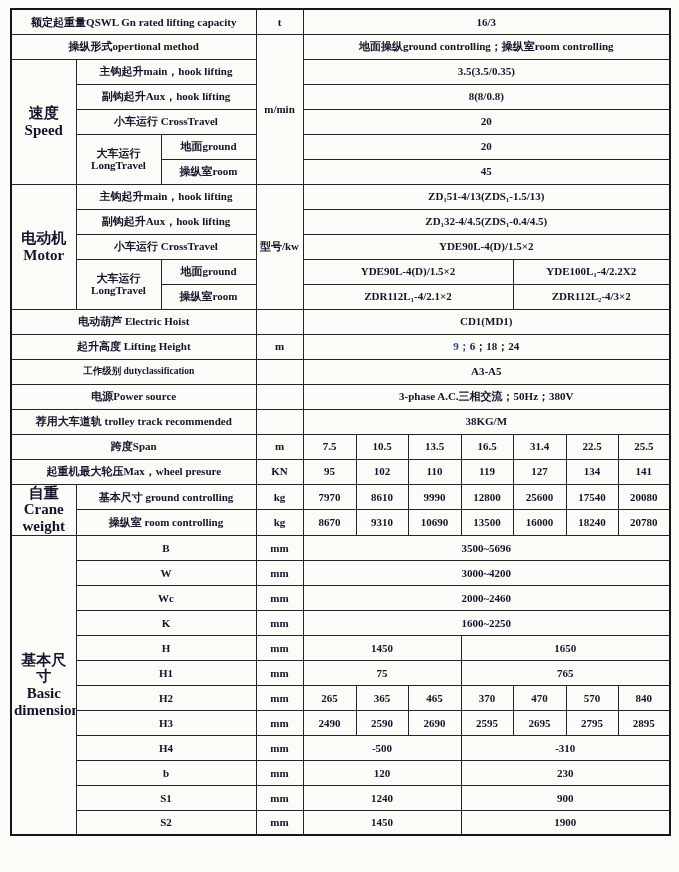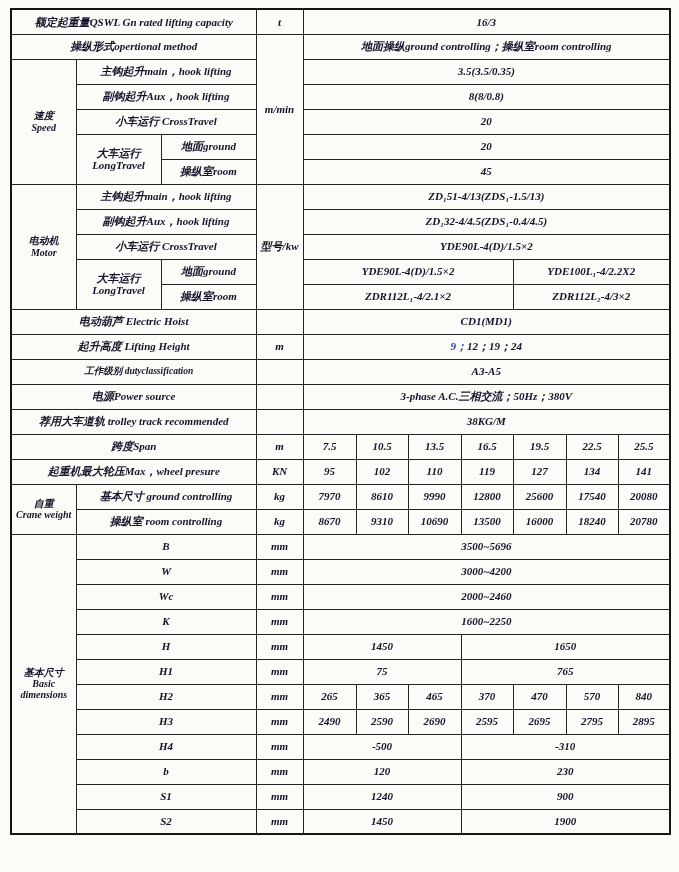--- a/index.html
+++ b/index.html
@@ -8,35 +8,34 @@
     width: 679px; height: 872px;
     background: #fbfbf8;
     font-family: "Liberation Serif", "DejaVu Serif", serif;
   }
   table.spec {
     border-collapse: collapse;
     table-layout: fixed;
     margin: 8px 0 0 10px;
     width: 659px;
     border: 2px solid #161616;
-    font-style: italic;
   }
   td {
     border: 1px solid #242424;
     text-align: center;
     vertical-align: middle;
     font-weight: bold;
     font-size: 11px;
     color: #131329;
     height: 25px;
     padding: 0 2px;
     line-height: 1.12;
     overflow: hidden;
   }
-  td.grp { font-size: 10px; }
+  td.grp { font-size: 15px; }
   td.sm  { font-size: 9.5px; padding-left: 12px; }
   td.lh::first-letter { color: #2343a8; } 
   .two-line span { display: block; }
 </style>
 </head>
 <body>
 
 <table class="spec">
   <colgroup>
     <col style="width:65px">
@@ -128,21 +127,21 @@
 
   <tr>
     <td colspan="3">电动葫芦 Electric Hoist</td>
     <td></td>
     <td colspan="7">CD1(MD1)</td>
   </tr>
 
   <tr>
     <td colspan="3">起升高度 Lifting Height</td>
     <td>m</td>
-    <td colspan="7" class="lh">9；12；19；24</td>
+    <td colspan="7" class="lh">9；6；18；24</td>
   </tr>
 
   <tr>
     <td colspan="3" class="sm">工作级别 dutyclassification</td>
     <td></td>
     <td colspan="7">A3-A5</td>
   </tr>
 
   <tr>
     <td colspan="3">电源Power source</td>
@@ -156,21 +155,21 @@
     <td colspan="7">38KG/M</td>
   </tr>
 
   <tr>
     <td colspan="3">跨度Span</td>
     <td>m</td>
     <td>7.5</td>
     <td>10.5</td>
     <td>13.5</td>
     <td>16.5</td>
-    <td>19.5</td>
+    <td>31.4</td>
     <td>22.5</td>
     <td>25.5</td>
   </tr>
 
   <tr>
     <td colspan="3">起重机最大轮压Max，wheel presure</td>
     <td>KN</td>
     <td>95</td>
     <td>102</td>
     <td>110</td>

